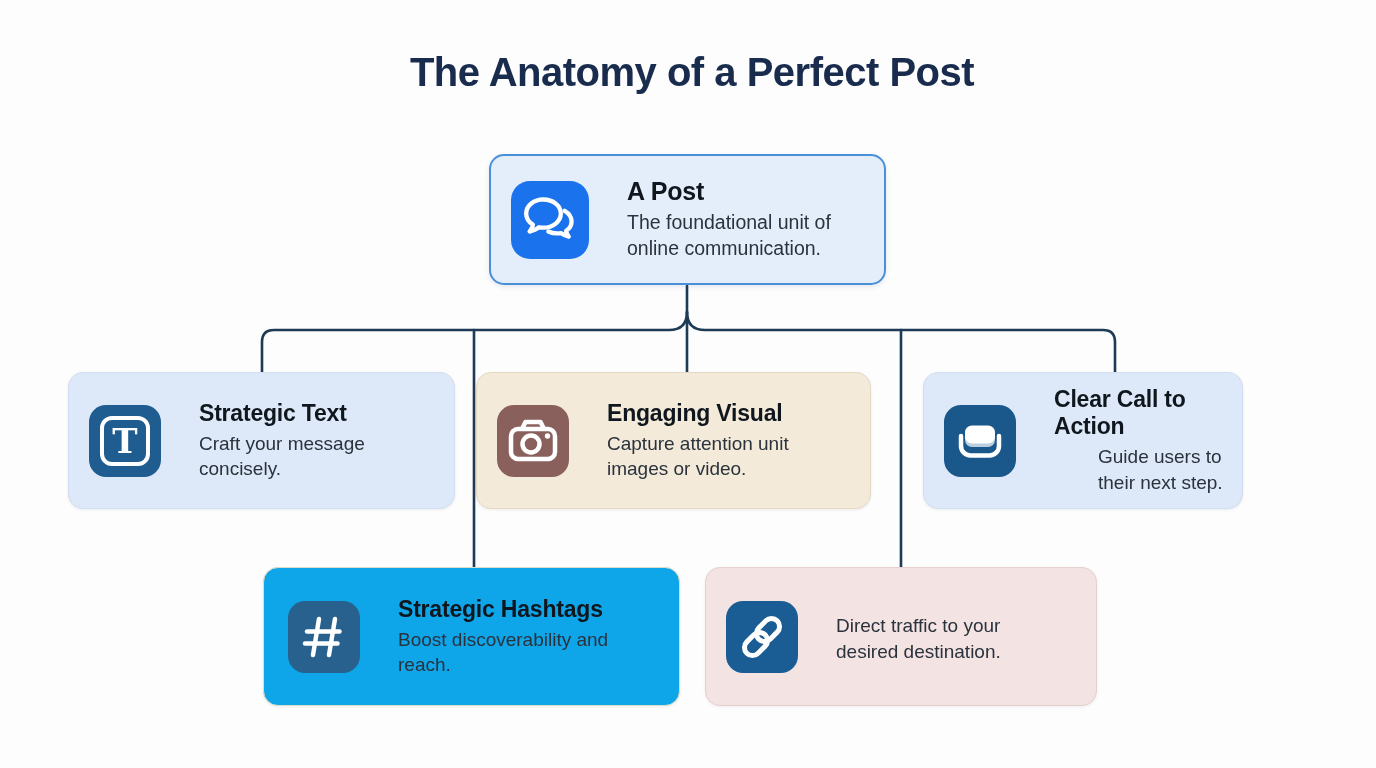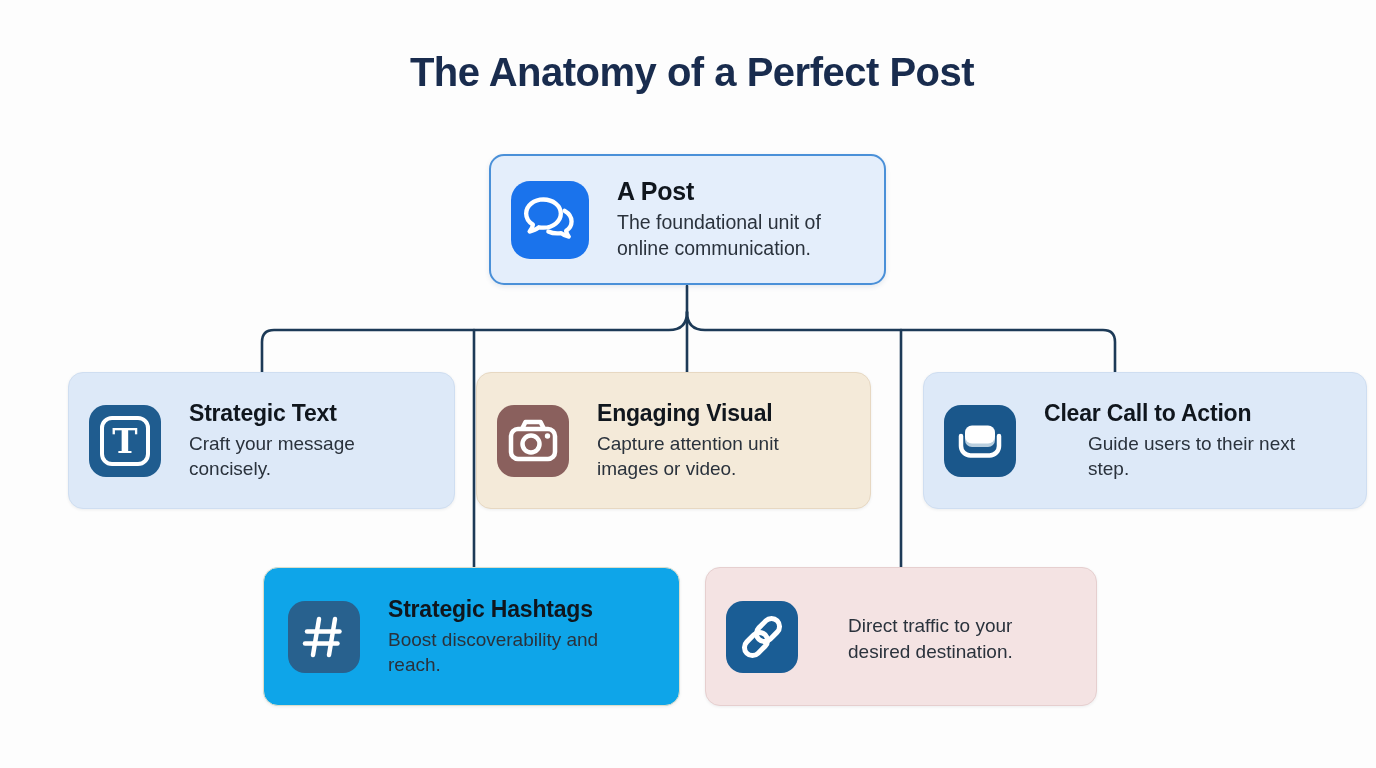--- a/index.html
+++ b/index.html
@@ -29,21 +29,21 @@
     fill: none;
     stroke: #1d3a57;
     stroke-width: 2.6;
     stroke-linecap: round;
   }
 
   .card {
     position: absolute;
     display: flex;
     align-items: center;
-    gap: 28px;
+    gap: 38px;
     padding: 0 14px 0 20px;
     border-radius: 15px;
     border: 1px solid transparent;
     box-shadow: 0 1px 3px rgba(40,50,70,0.08);
   }
   .card.root-card {
     border-width: 2px;
     box-shadow: 0 2px 5px rgba(40,70,120,0.12);
   }
 
@@ -68,29 +68,29 @@
     font-size: 19px;
     line-height: 1.33;
     color: #2a323c;
   }
   .root-card .card-desc { font-size: 19.5px; max-width: 242px; }
 
   
   .card-root { left: 489px; top: 154px; width: 397px; height: 131px; }
   .card-ct   { left:  68px; top: 372px; width: 387px; height: 137px; }
   .card-ev   { left: 476px; top: 372px; width: 395px; height: 137px; }
-  .card-cta  { left: 923px; top: 372px; width: 444px; height: 137px; }
+  .card-cta  { left: 923px; top: 372px; width: 320px; height: 137px; }
   .card-sh   { left: 263px; top: 567px; width: 417px; height: 139px; }
   .card-rl   { left: 705px; top: 567px; width: 392px; height: 139px; }
 
   .card-ct  .card-desc { max-width: 215px; }
   .card-ev  .card-desc { max-width: 232px; }
   .card-cta .card-desc { max-width: 248px; margin-left: 44px; }
   .card-sh  .card-desc { max-width: 218px; }
-  .card-rl  .card-desc { max-width: 218px; margin-left: 22px; }
+  .card-rl  .card-desc { max-width: 218px; }
 
   .serif-t {
     font-family: "DejaVu Serif", serif;
     font-weight: 700;
     font-size: 34px;
     fill: #ffffff;
   }
 </style>
 </head>
 <body>

